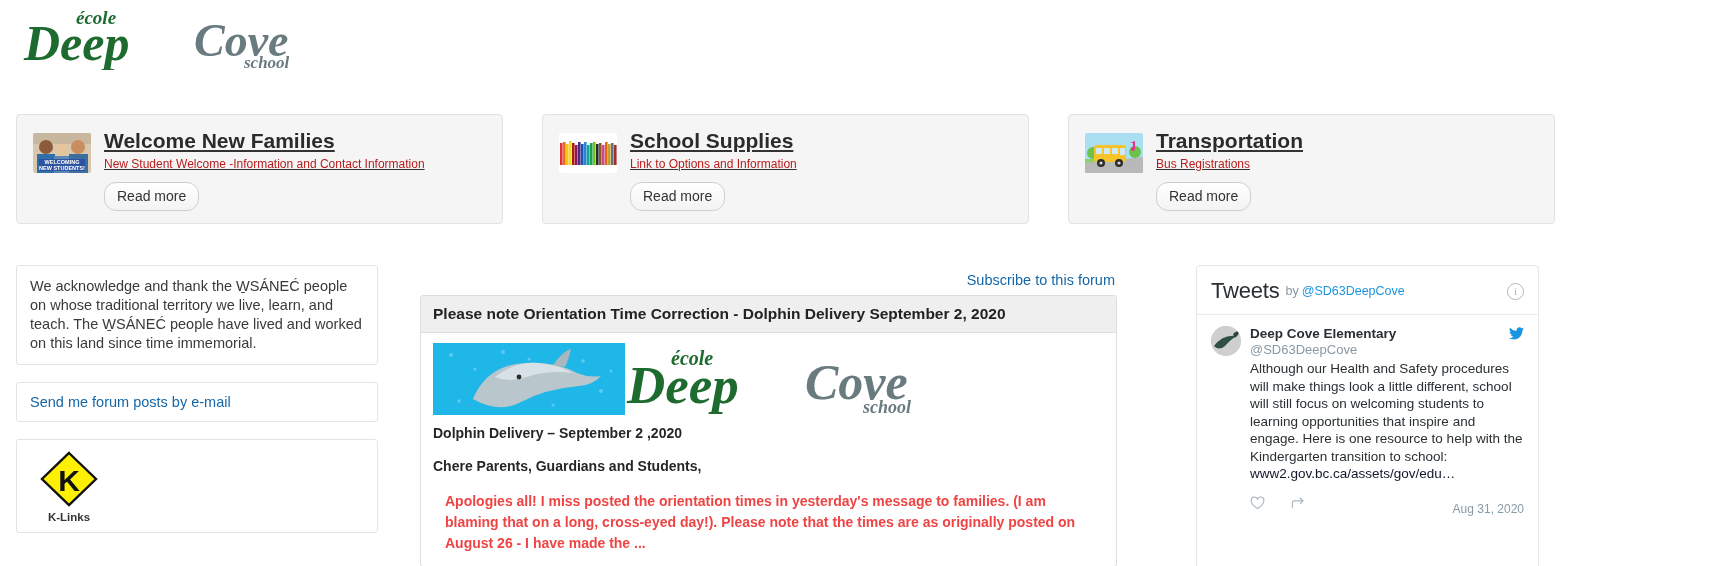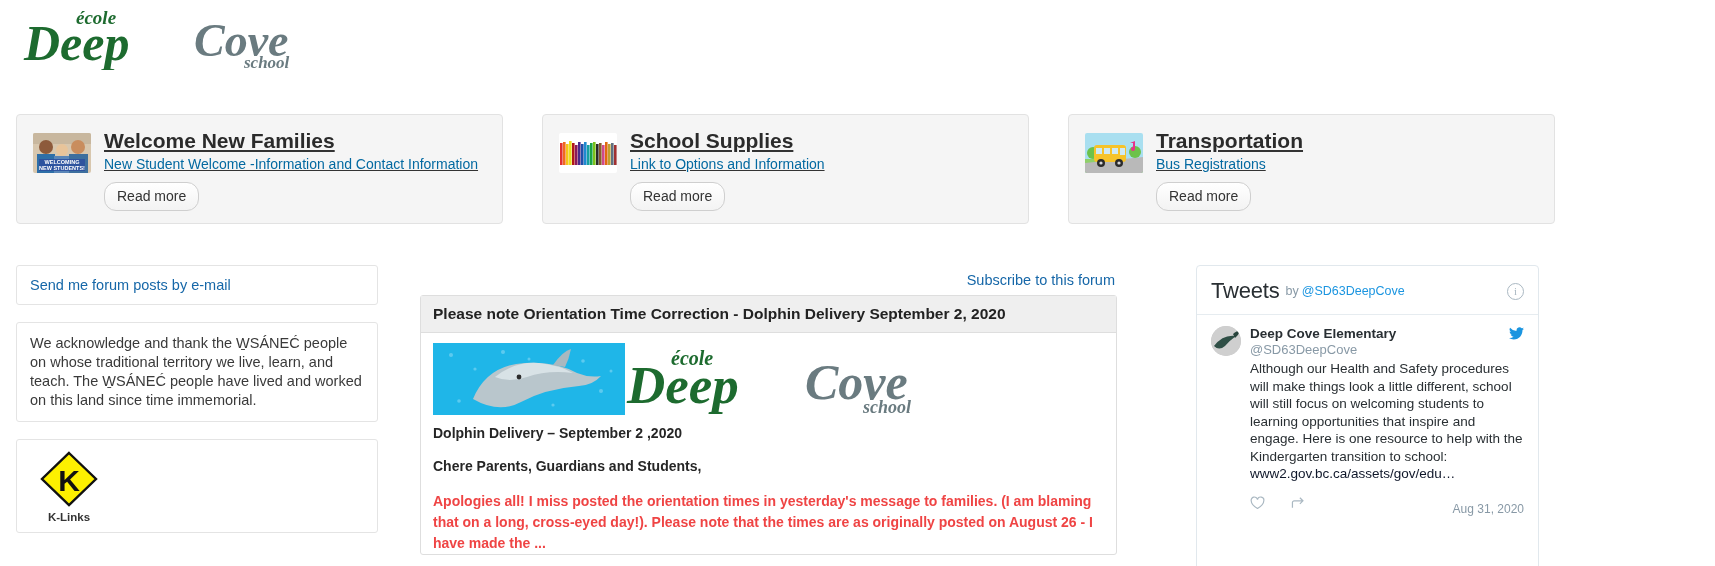--- a/index.html
+++ b/index.html
@@ -57,22 +57,22 @@
   .card-body { flex: 1 1 auto; min-width: 0; }
   .card-title {
     font-size: 21px;
     font-weight: bold;
     color: #2b2b2b;
     line-height: 24px;
     margin: 0 0 3px 0;
     white-space: nowrap;
   }
   .card-sub {
-    font-size: 14px;
-    color: #0369a1;
+    font-size: 12px;
+    color: #b91c1c;
     line-height: 17px;
     margin: 0 0 9px 0;
     white-space: nowrap;
   }
   .read-more {
     display: inline-block;
     font-size: 14px;
     color: #333;
     background: linear-gradient(#ffffff, #f3f3f3);
     border: 1px solid #cfcfcf;
@@ -173,21 +173,21 @@
     font-weight: bold;
     color: #262626;
     margin: 0 0 16px 0;
     line-height: 17px;
   }
   .post-red {
     font-size: 14px;
     font-weight: bold;
     color: #ef4444;
     line-height: 21px;
-    margin: 0;
+    margin: 12px;
   }
 
   
   .right-col {
     position: absolute;
     left: 1196px;
     top: 265px;
     width: 343px;
     height: 338px;
     border: 1px solid #e1e8ed;
@@ -367,26 +367,26 @@
     <div class="card-body">
       <div class="card-title">Transportation</div>
       <div class="card-sub">Bus Registrations</div>
       <button class="read-more">Read more</button>
     </div>
   </div>
 </div>
 
 <div class="left-col">
 
+  <div class="panel">
+    <p class="ack-text">We acknowledge and thank the W̱SÁNEĆ people on whose traditional territory we live, learn, and teach. The W̱SÁNEĆ people have lived and worked on this land since time immemorial.</p>
+  </div>
+
   <div class="panel panel-link-row">
     <a class="blue-link">Send me forum posts by e-mail</a>
-  </div>
-
-  <div class="panel">
-    <p class="ack-text">We acknowledge and thank the W̱SÁNEĆ people on whose traditional territory we live, learn, and teach. The W̱SÁNEĆ people have lived and worked on this land since time immemorial.</p>
   </div>
 
   <div class="panel links-panel">
 
     <div class="link-tile">
       <div class="glyph">
         <svg width="62" height="58" viewBox="0 0 62 58">
           <polygon points="31,3 58,29 31,55 4,29" fill="#fdf000" stroke="#111111" stroke-width="2.4"></polygon>
           <text x="31" y="41" font-family="Liberation Sans, sans-serif" font-size="30" font-weight="bold" fill="#111111" text-anchor="middle">K</text>
         </svg>

